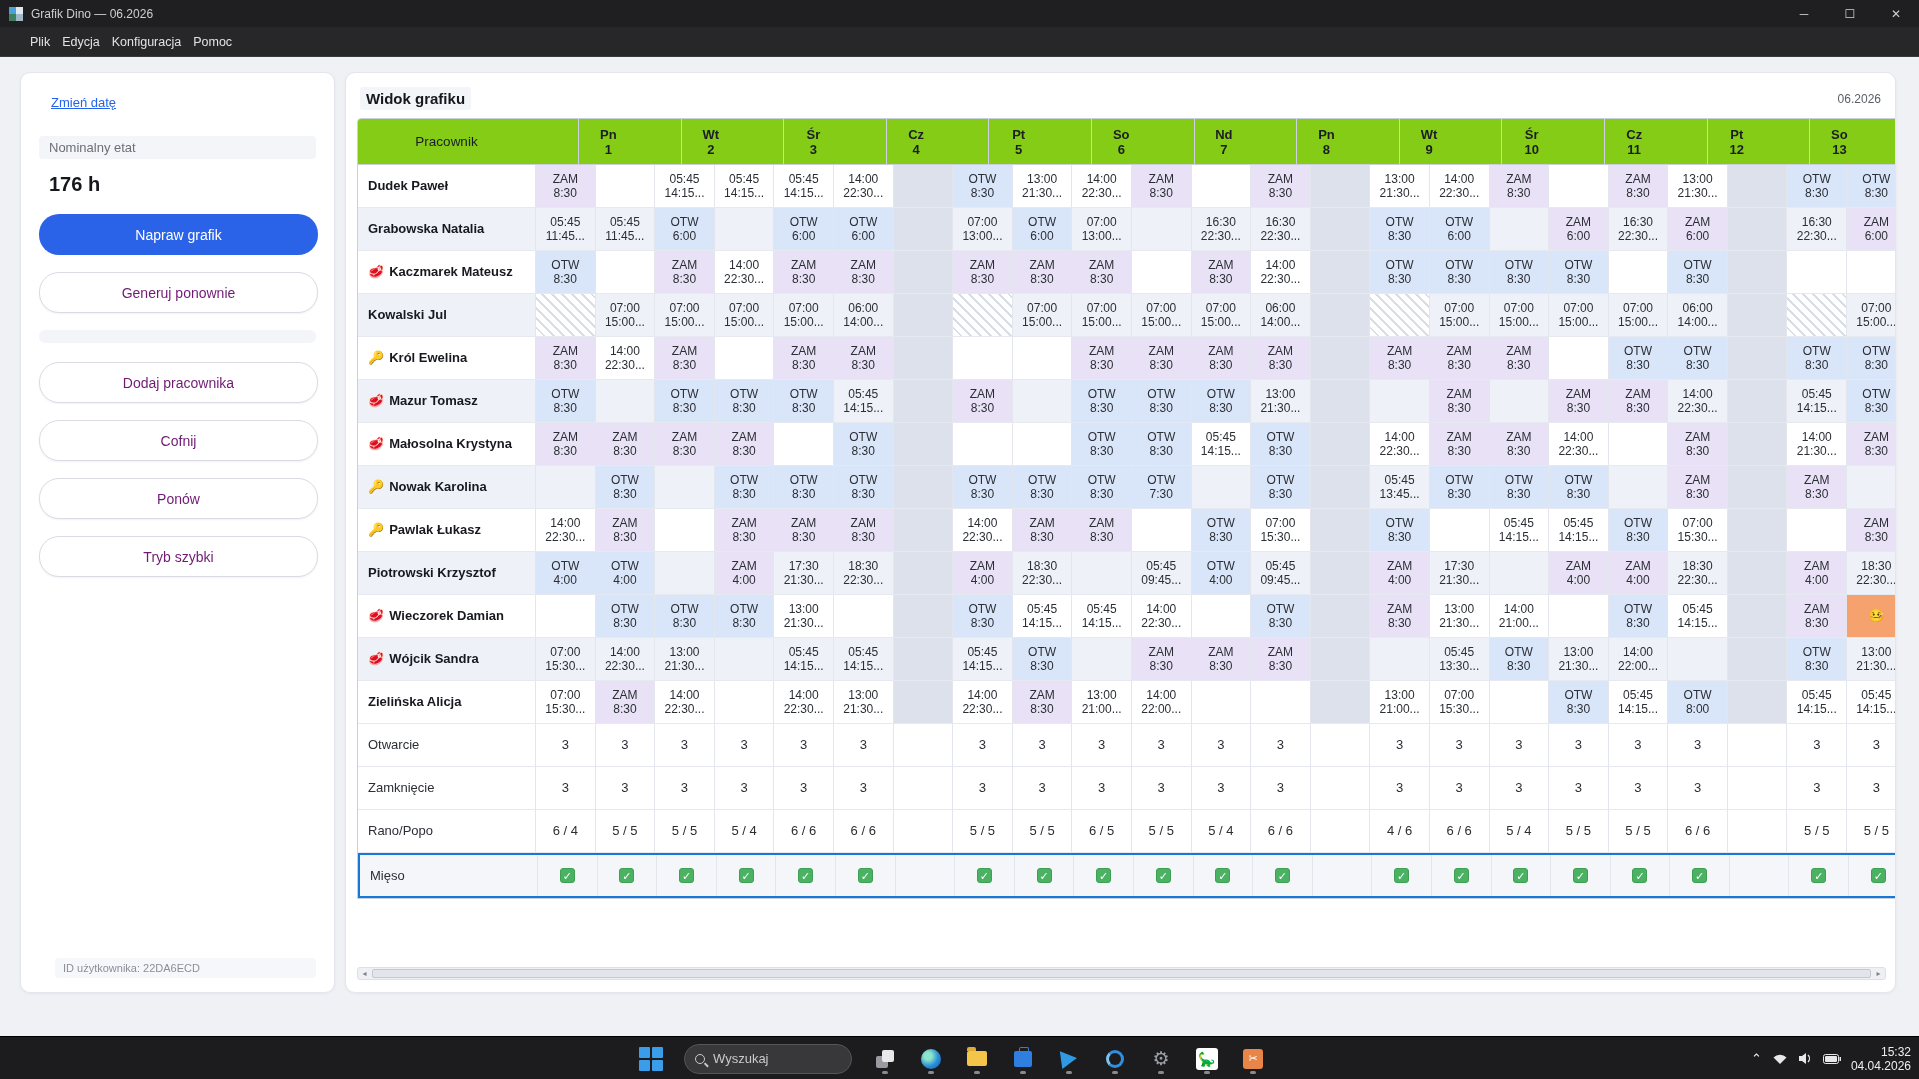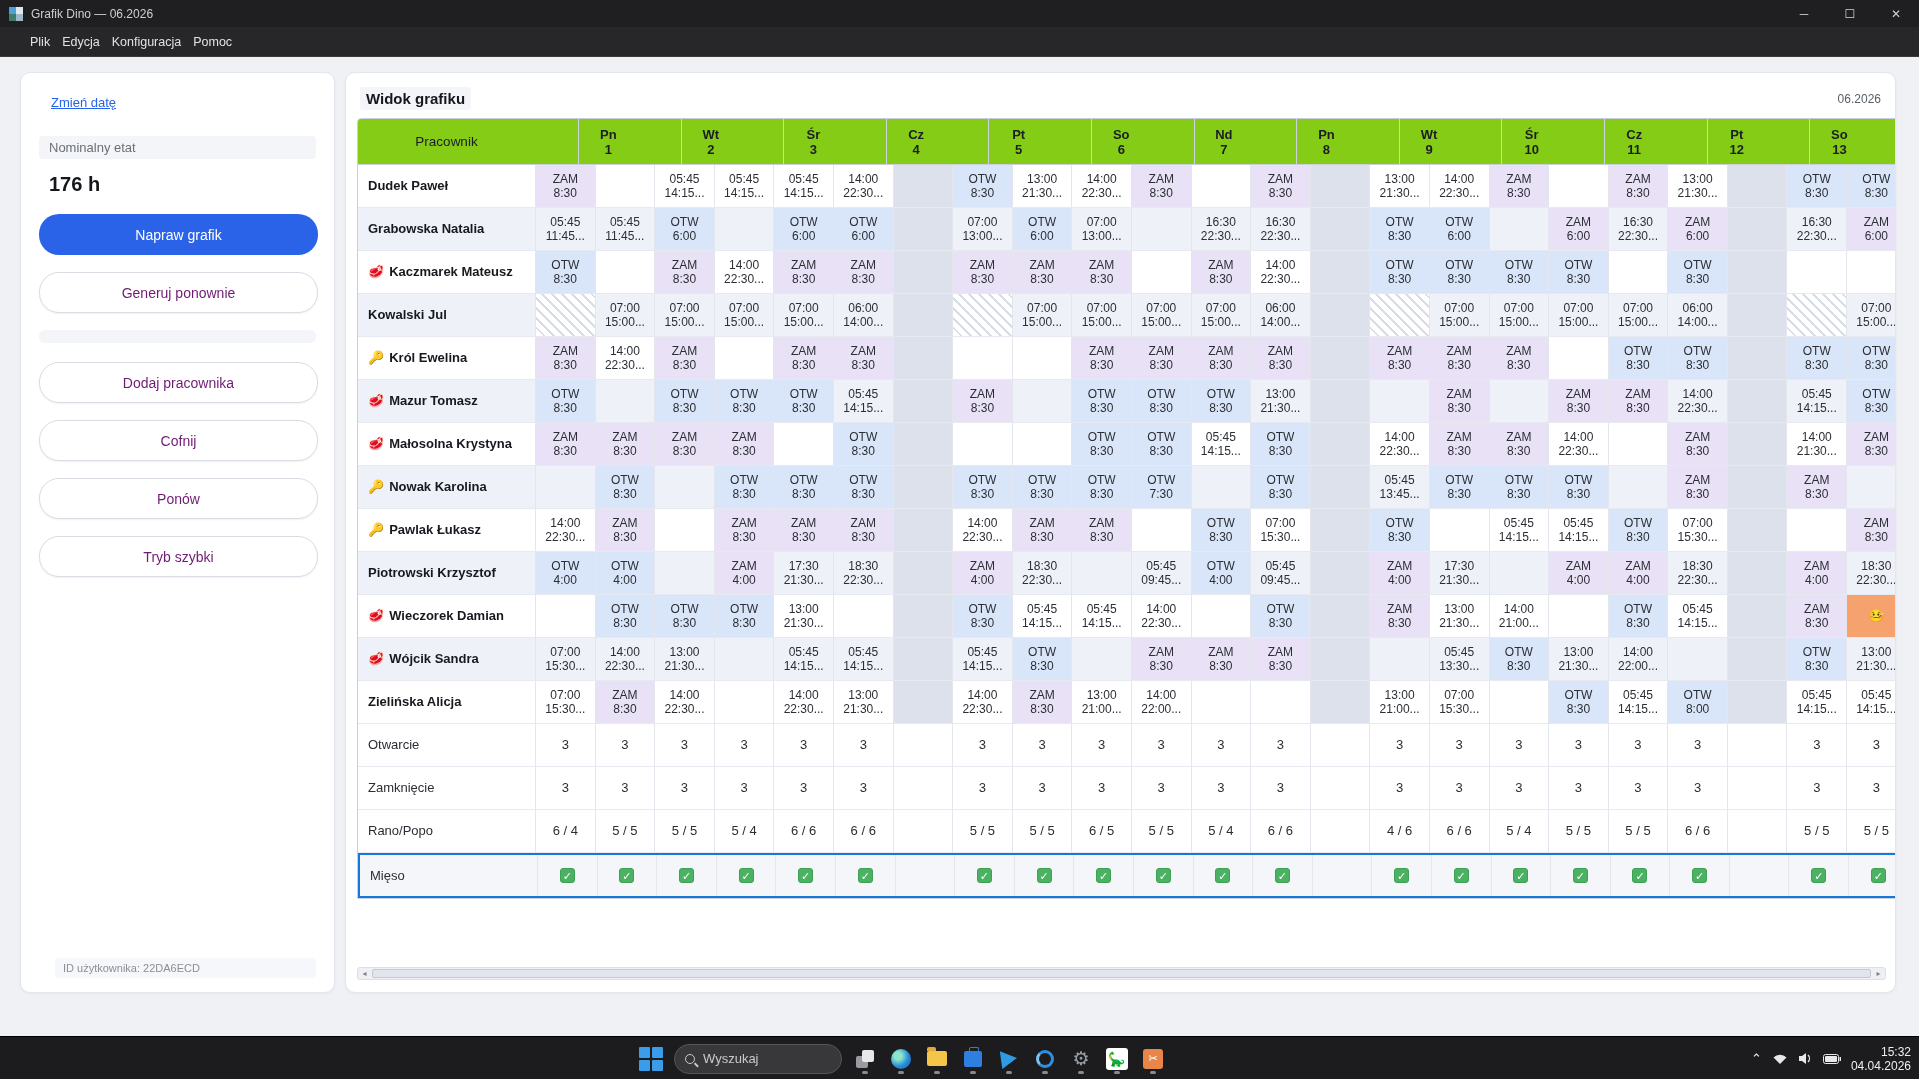--- a/index.html
+++ b/index.html
@@ -57,21 +57,21 @@
   .grow.mieso { border:2px solid #1878d8; background:#f4f6fa; height:45px; }
   .chk { width:15px; height:15px; border-radius:3px; background:#4cb263; border:1px solid #3da053; color:#fff; font-size:11px; display:flex; align-items:center; justify-content:center; }
 
   
   .hscroll { position:absolute; left:11px; bottom:12px; width:1529px; height:13px; background:#eef0f4; border:1px solid #dcdfe6; border-radius:3px; display:flex; align-items:center; }
   .hs-btn { width:13px; height:11px; display:flex; align-items:center; justify-content:center; font-size:8px; color:#7c828c; }
   .hs-thumb { flex:1; height:9px; margin:0 1px; background:#e2e5eb; border:1px solid #c3c8d2; border-radius:2px; }
 
   
   #taskbar { position:absolute; left:0; top:1036px; width:1919px; height:43px; background:#1c1c1e; border-top:1px solid #000; }
-  .tb-center { position:absolute; left:638px; top:0; height:43px; display:flex; align-items:center; gap:10px; }
+  .tb-center { position:absolute; left:638px; top:0; height:43px; display:flex; align-items:center; gap:20px; }
   .start { width:24px; height:24px; display:grid; grid-template-columns:11px 11px; grid-template-rows:11px 11px; gap:2px; }
   .start i { background:#3b9cea; border-radius:1px; }
   .searchbox { width:168px; height:30px; background:#38383b; border:1px solid #55555a; border-radius:15px; display:flex; align-items:center; padding-left:10px; gap:8px; color:#c9c9cc; font-size:13px; }
   .mag { width:10px; height:10px; border:1.5px solid #c9c9cc; border-radius:50%; position:relative; }
   .mag::after { content:""; position:absolute; width:5px; height:1.5px; background:#c9c9cc; transform:rotate(45deg); left:8px; top:9px; }
   .tb-ico { width:26px; height:32px; display:flex; align-items:center; justify-content:center; position:relative; font-size:17px; }
   .tb-ico::after { content:""; position:absolute; bottom:1px; width:6px; height:3px; border-radius:2px; background:#8a8a8e; }
   .tb-ico.nodot::after { display:none; }
   .i-squares { width:18px; height:18px; position:relative; }
   .i-squares i { position:absolute; width:12px; height:12px; background:#e8e8ea; border-radius:2px; right:0; top:0; }

